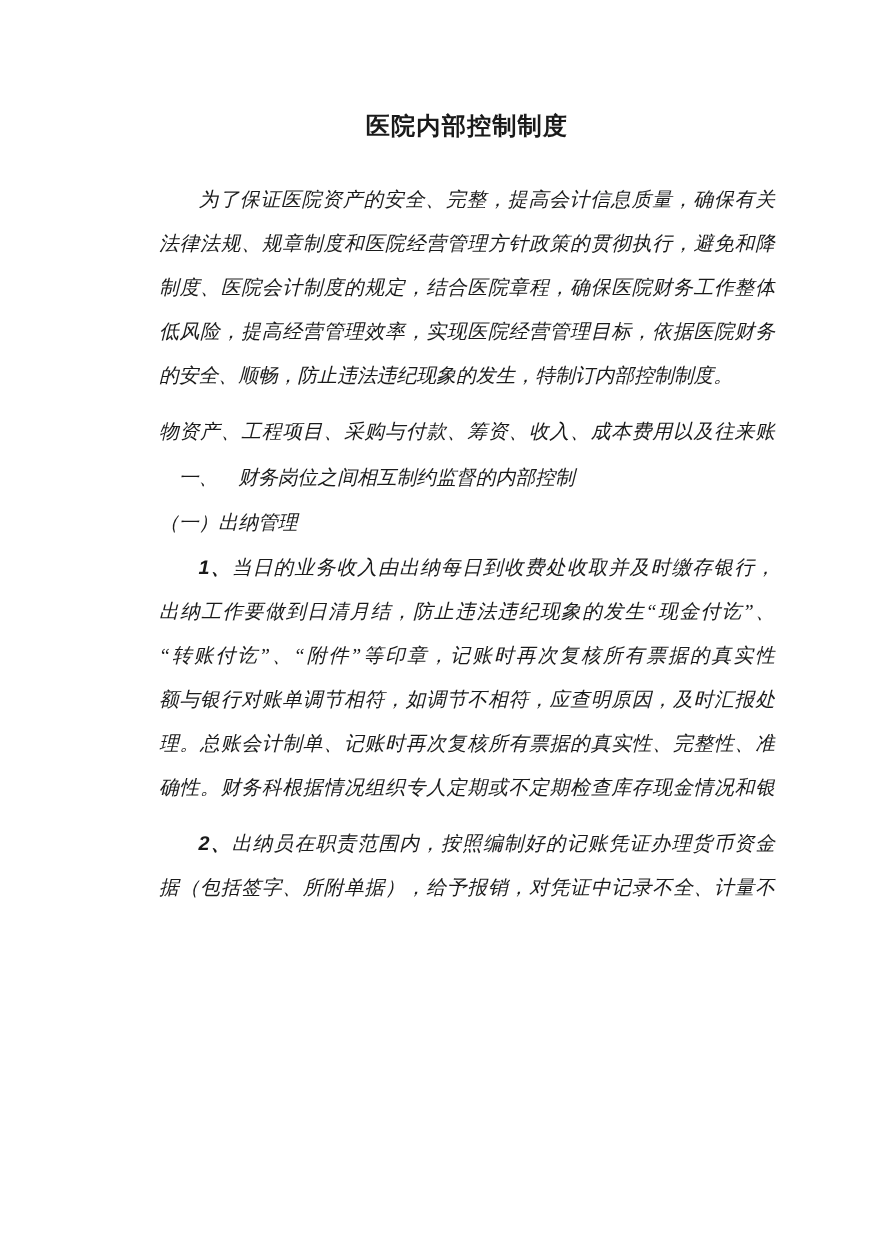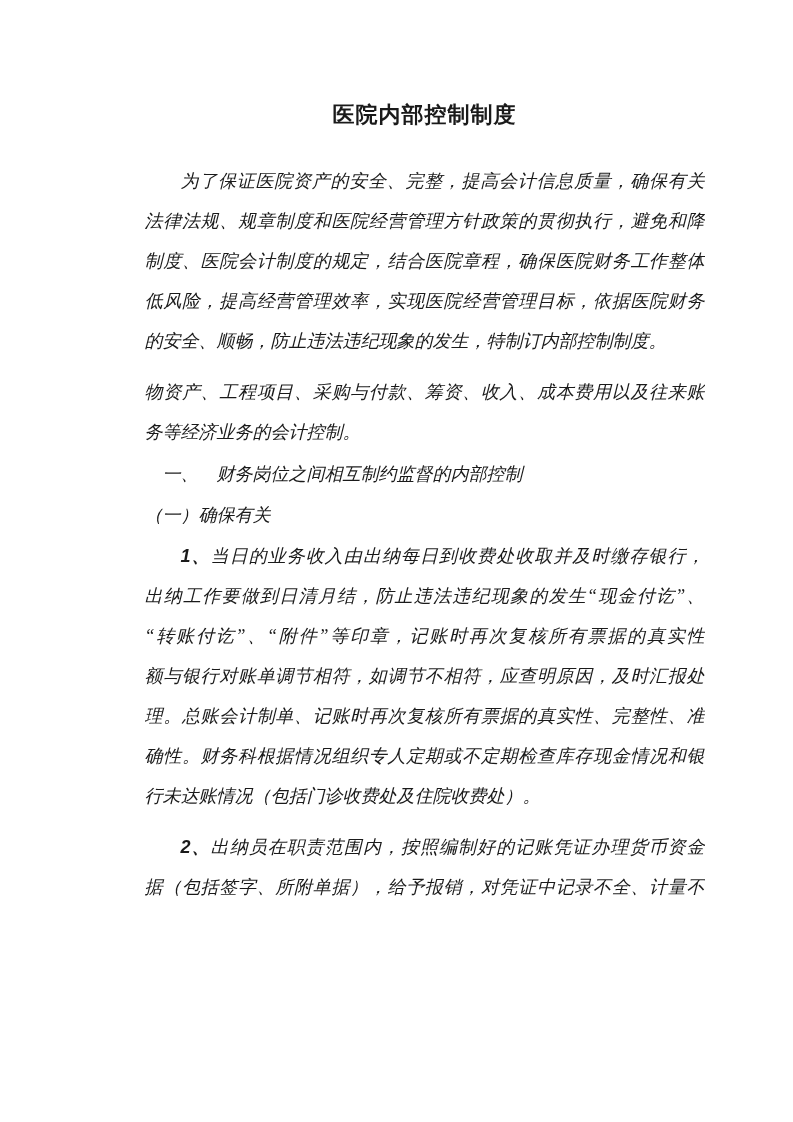--- a/index.html
+++ b/index.html
@@ -60,39 +60,37 @@
     <div class="para m11">
       <div class="line justify first">为了保证医院资产的安全、完整，提高会计信息质量，确保有关</div>
       <div class="line justify">法律法规、规章制度和医院经营管理方针政策的贯彻执行，避免和降</div>
       <div class="line justify">制度、医院会计制度的规定，结合医院章程，确保医院财务工作整体</div>
       <div class="line justify">低风险，提高经营管理效率，实现医院经营管理目标，依据医院财务</div>
       <div class="line">的安全、顺畅，防止违法违纪现象的发生，特制订内部控制制度。</div>
     </div>
 
     <div class="para m2">
       <div class="line justify">物资产、工程项目、采购与付款、筹资、收入、成本费用以及往来账</div>
-      <div class="line">务等经济业务的会计控制。</div>
     </div>
 
     <div class="para m1">
       <div class="line hindent">一、　财务岗位之间相互制约监督的内部控制</div>
     </div>
 
     <div class="para m1">
-      <div class="line">（一）确保有关</div>
+      <div class="line">（一）出纳管理</div>
     </div>
 
     <div class="para m11">
       <div class="line justify first"><span class="num">1、</span><span>当日的业务收入由出纳每日到收费处收取并及时缴存银行，</span></div>
       <div class="line justify">出纳工作要做到日清月结，防止违法违纪现象的发生“现金付讫”、</div>
       <div class="line justify">“转账付讫”、“附件”等印章，记账时再次复核所有票据的真实性</div>
       <div class="line justify">额与银行对账单调节相符，如调节不相符，应查明原因，及时汇报处</div>
       <div class="line justify">理。总账会计制单、记账时再次复核所有票据的真实性、完整性、准</div>
       <div class="line justify">确性。财务科根据情况组织专人定期或不定期检查库存现金情况和银</div>
-      <div class="line">行未达账情况（包括门诊收费处及住院收费处）。</div>
     </div>
 
     <div class="para">
       <div class="line justify first"><span class="num">2、</span><span>出纳员在职责范围内，按照编制好的记账凭证办理货币资金</span></div>
       <div class="line justify">据（包括签字、所附单据），给予报销，对凭证中记录不全、计量不</div>
     </div>
 
   </div>
 </div>
 

